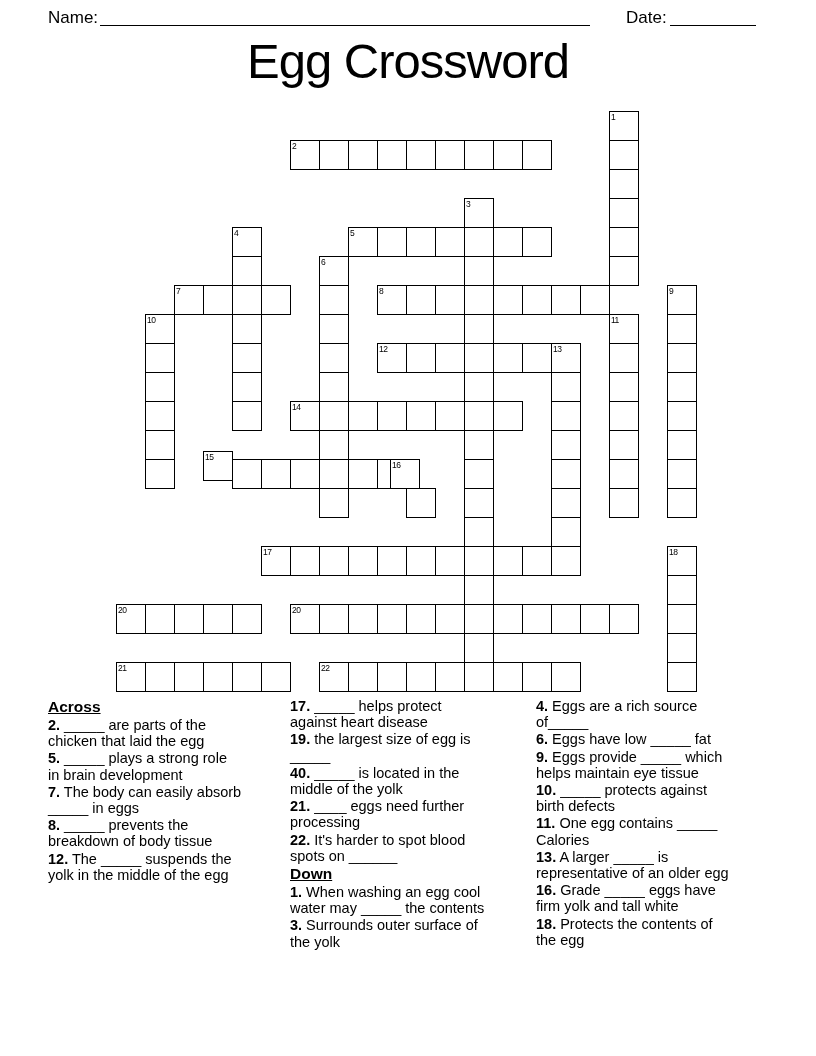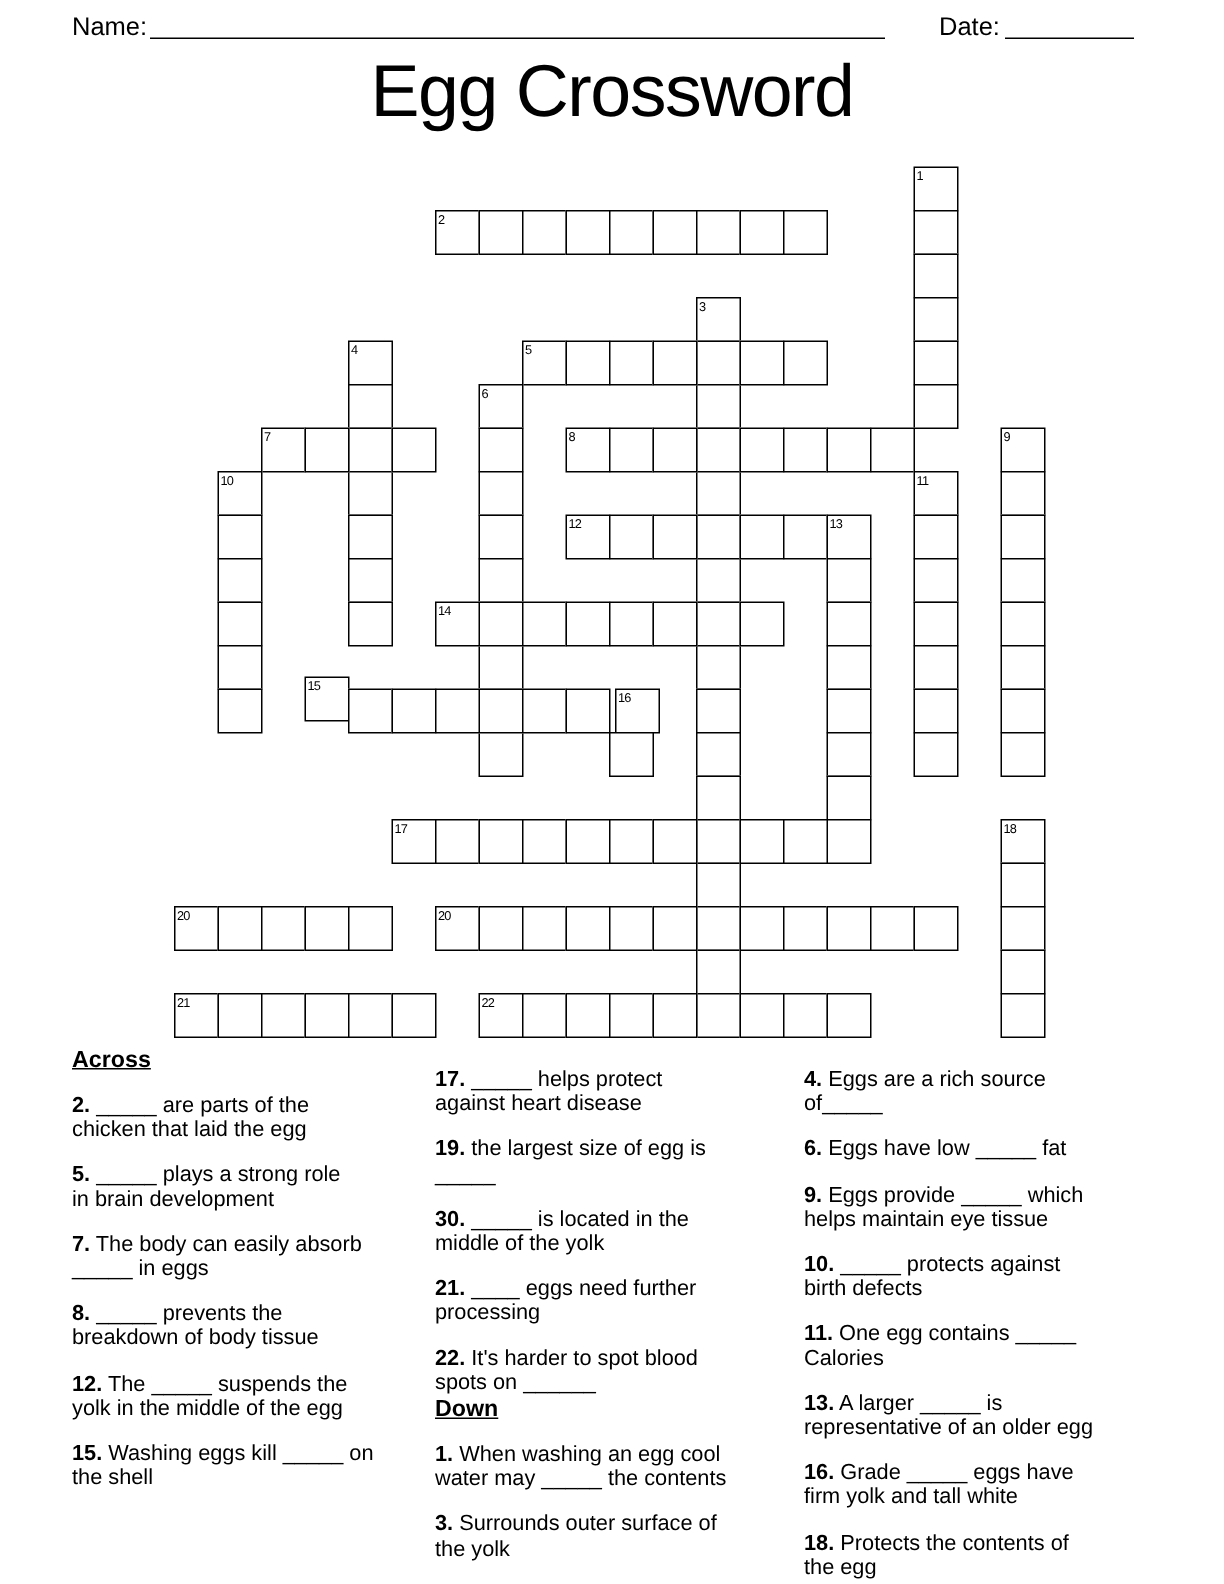--- a/index.html
+++ b/index.html
@@ -38,21 +38,21 @@
 
   
   .clue-col { top:698px; width:238px; font-size:14.5px; line-height:16.2px; }
   #clue-col-1 { left:48px; }
   #clue-col-2 { left:290px; }
   #clue-col-3 { left:536px; }
   .clue-h {
     font-size:15.5px; font-weight:bold; text-decoration:underline;
     line-height:17px; margin-bottom:2px;
   }
-  .clue { white-space:pre-wrap; margin-bottom:1px;margin-top:14px; }
+  .clue { white-space:pre-wrap; margin-bottom:1px; }
   .clue b { font-weight:bold; }
 </style>
 </head>
 <body>
 
 <div class="abs" id="name-label">Name:</div>
 <div class="abs" id="name-line"></div>
 <div class="abs" id="date-label">Date:</div>
 <div class="abs" id="date-line"></div>
 
@@ -192,21 +192,21 @@
     <div class="cell" style="left: 319px; top: 290px;"></div>
     <div class="cell" style="left: 377px; top: 290px;"></div>
     <div class="cell" style="left: 87px; top: 340px;">
       <span class="num">15</span>
     </div>
     <div class="cell" style="left: 116px; top: 348px;"></div>
     <div class="cell" style="left: 145px; top: 348px;"></div>
     <div class="cell" style="left: 174px; top: 348px;"></div>
     <div class="cell" style="left: 232px; top: 348px;"></div>
     <div class="cell" style="left: 261px; top: 348px;"></div>
-    <div class="cell" style="left: 294px; top: 348px;">
+    <div class="cell" style="left: 274px; top: 348px;">
       <span class="num">16</span>
     </div>
     <div class="cell" style="left: 290px; top: 377px;"></div>
     <div class="cell" style="left: 145px; top: 435px;">
       <span class="num">17</span>
     </div>
     <div class="cell" style="left: 174px; top: 435px;"></div>
     <div class="cell" style="left: 203px; top: 435px;"></div>
     <div class="cell" style="left: 232px; top: 435px;"></div>
     <div class="cell" style="left: 261px; top: 435px;"></div>
@@ -266,29 +266,27 @@
     <div class="clue"><b>2.</b> _____ are parts of the
 chicken that laid the egg</div>
     <div class="clue"><b>5.</b> _____ plays a strong role
 in brain development</div>
     <div class="clue"><b>7.</b> The body can easily absorb
 _____ in eggs</div>
     <div class="clue"><b>8.</b> _____ prevents the
 breakdown of body tissue</div>
     <div class="clue"><b>12.</b> The _____ suspends the
 yolk in the middle of the egg</div>
-    <div class="clue"><b>15.</b> Washing eggs kill _____ on
-the shell</div>
   </div>
 <div class="abs clue-col" id="clue-col-2">
     <div class="clue"><b>17.</b> _____ helps protect
 against heart disease</div>
     <div class="clue"><b>19.</b> the largest size of egg is
 _____</div>
-    <div class="clue"><b>30.</b> _____ is located in the
+    <div class="clue"><b>40.</b> _____ is located in the
 middle of the yolk</div>
     <div class="clue"><b>21.</b> ____ eggs need further
 processing</div>
     <div class="clue"><b>22.</b> It's harder to spot blood
 spots on ______</div>
     <div class="clue-h">Down</div>
     <div class="clue"><b>1.</b> When washing an egg cool
 water may _____ the contents</div>
     <div class="clue"><b>3.</b> Surrounds outer surface of
 the yolk</div>

